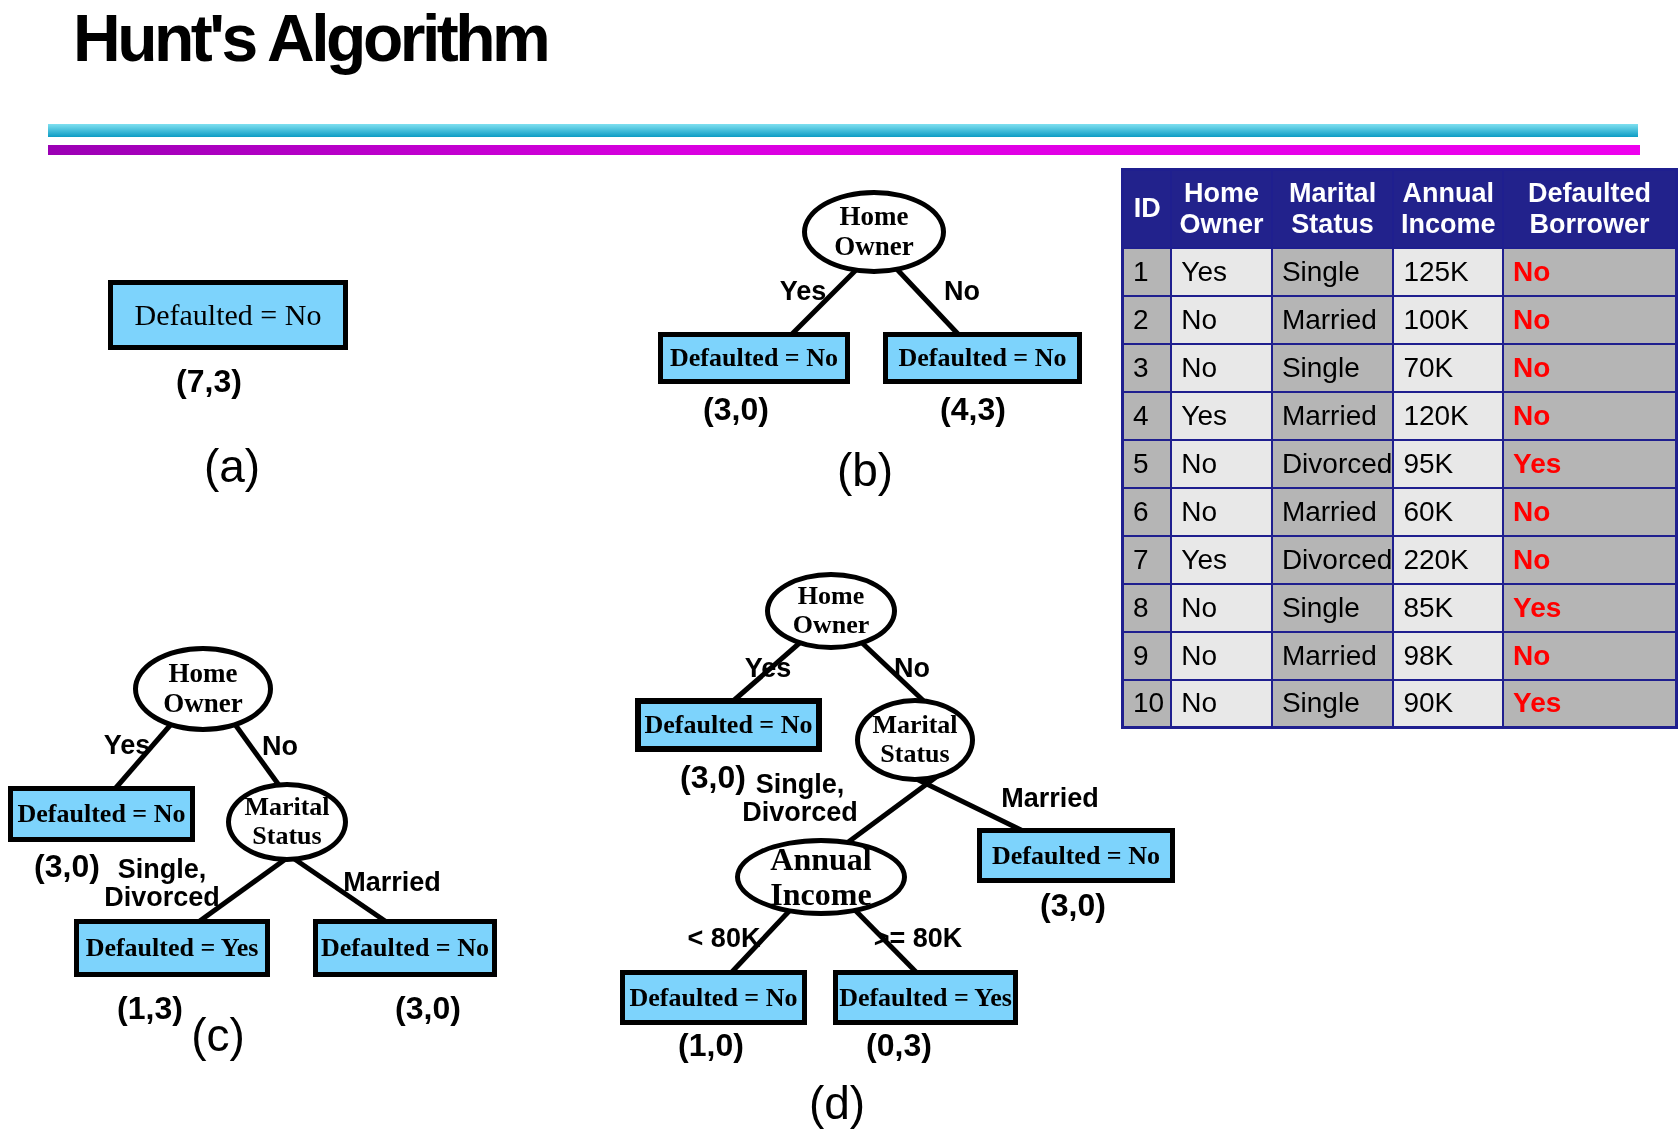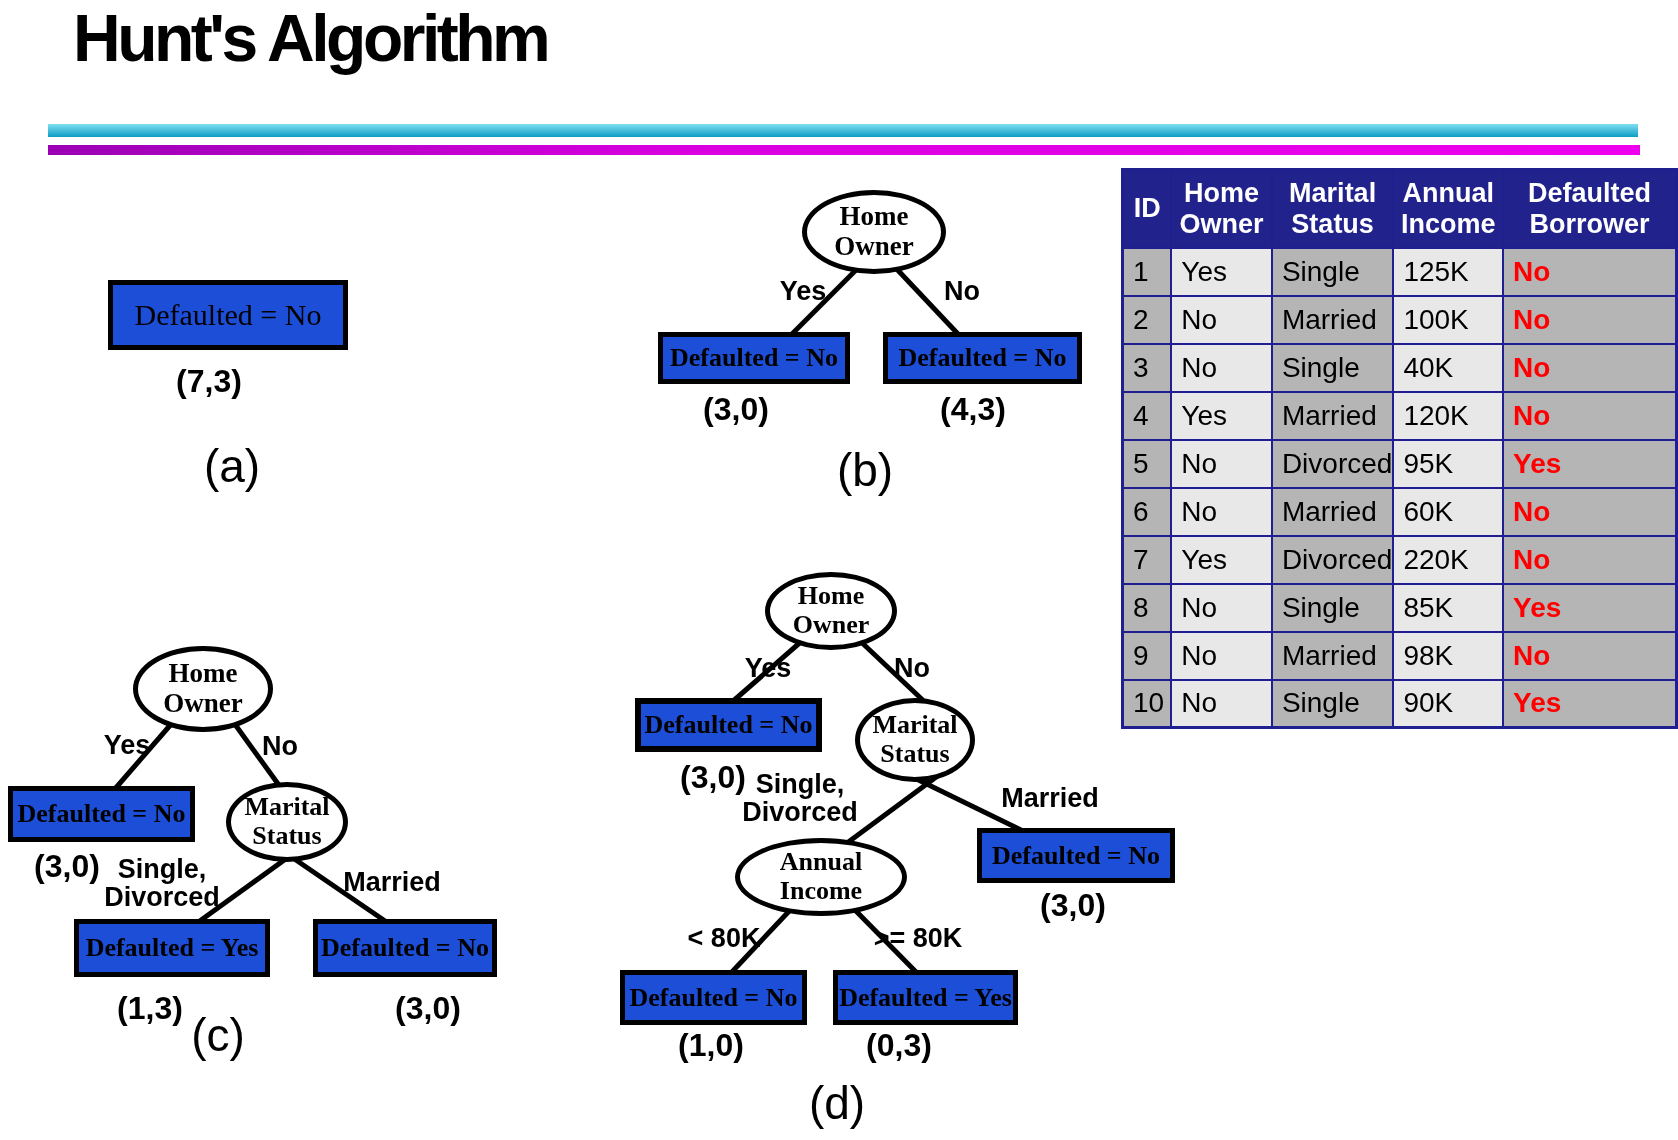--- a/index.html
+++ b/index.html
@@ -14,21 +14,21 @@
   .divider-magenta{position:absolute;left:48px;top:145px;width:1592px;height:10px;
        background:linear-gradient(to right,#9b00b4,#d900e0 40%,#ee00ee);}
 
   svg.edges{position:absolute;left:0;top:0;z-index:1;}
   svg.edges line{stroke:#000;stroke-width:5;}
 
   .ellipse{position:absolute;border:5px solid #000;border-radius:50%;background:#fff;
        display:flex;flex-direction:column;align-items:center;justify-content:center;
        font-family:"Liberation Serif",serif;font-weight:bold;font-size:27px;line-height:1.1;
        text-align:center;z-index:3;box-sizing:border-box;}
-  .leafbox{position:absolute;border:5px solid #000;background:#1d4ed8;display:flex;
+  .leafbox{position:absolute;border:5px solid #000;background:#7dd3fc;display:flex;
        align-items:center;justify-content:center;font-family:"Liberation Serif",serif;
        font-weight:bold;font-size:26px;z-index:3;box-sizing:border-box;white-space:nowrap;}
   .leafbox.plain{font-weight:normal;font-size:30px;}
   .leafbox.thick{border-width:6px;}
   .branch-label{position:absolute;transform:translate(-50%,-50%);font-weight:bold;
        font-size:27px;z-index:4;text-align:center;line-height:1.05;white-space:nowrap;}
   .count{position:absolute;transform:translate(-50%,-50%);font-weight:bold;font-size:32px;
        z-index:4;white-space:nowrap;}
   .figlabel{position:absolute;transform:translate(-50%,-50%);font-size:46px;}
 
@@ -117,21 +117,21 @@
   <span>Marital</span>
   <span>Status</span>
 </div>
 <div class="branch-label" style="left:800px;top:798px;">
   <div>Single,</div>
   <div>Divorced</div>
 </div>
 <div class="branch-label" style="left:1050px;top:798px;">Married</div>
 <div class="leafbox" style="left:977px;top:828px;width:198px;height:55px;">Defaulted = No</div>
 <div class="count" style="left:1073px;top:905px;">(3,0)</div>
-<div class="ellipse" style="left:735px;top:838px;width:172px;height:78px;font-size:26px;">
+<div class="ellipse" style="left:735px;top:838px;width:172px;height:78px;font-size:32px;">
   <span>Annual</span>
   <span>Income</span>
 </div>
 <div class="branch-label" style="left:724px;top:938px;">&lt; 80K</div>
 <div class="branch-label" style="left:918px;top:938px;">&gt;= 80K</div>
 <div class="leafbox" style="left:620px;top:970px;width:187px;height:55px;">Defaulted = No</div>
 <div class="leafbox" style="left:833px;top:970px;width:185px;height:55px;">Defaulted = Yes</div>
 <div class="count" style="left:711px;top:1045px;">(1,0)</div>
 <div class="count" style="left:899px;top:1045px;">(0,3)</div>
 <div class="figlabel" style="left:837px;top:1103px;">(d)</div>
@@ -165,21 +165,21 @@
       <td>2</td>
       <td>No</td>
       <td>Married</td>
       <td>100K</td>
       <td class="defaulted">No</td>
     </tr>
     <tr>
       <td>3</td>
       <td>No</td>
       <td>Single</td>
-      <td>40K</td>
+      <td>70K</td>
       <td class="defaulted">No</td>
     </tr>
     <tr>
       <td>4</td>
       <td>Yes</td>
       <td>Married</td>
       <td>120K</td>
       <td class="defaulted">No</td>
     </tr>
     <tr>

